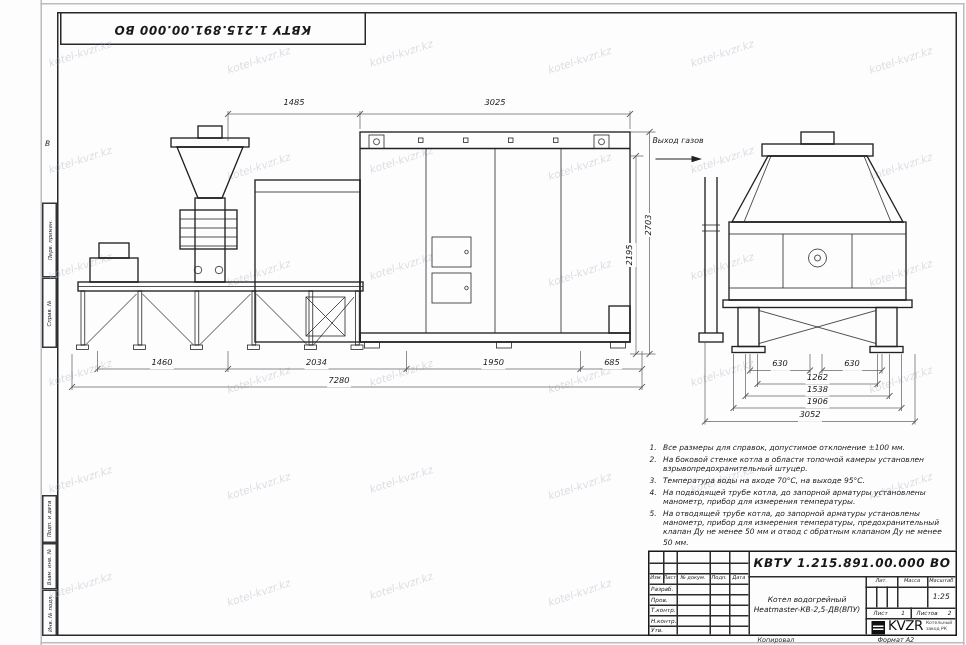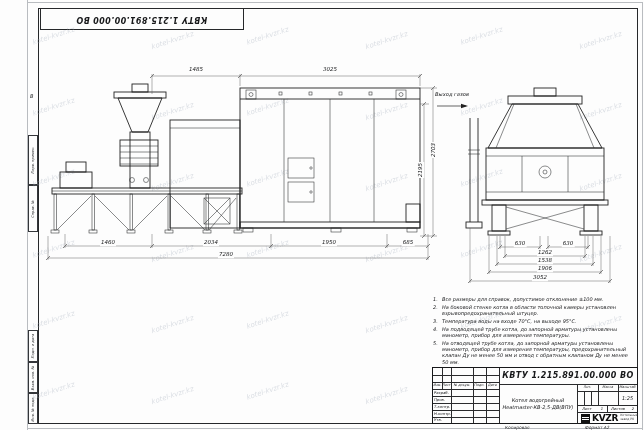--- a/index.html
+++ b/index.html
@@ -42,21 +42,21 @@
   .tb .vl{width:0.7px;}
   .tb .hl{height:0.7px;}
   .cell{position:absolute;display:flex;align-items:center;justify-content:center;
         white-space:nowrap;color:#17181a;line-height:1;}
   .f34{font-size:3.4px;} .f38{font-size:3.8px;} .f5{font-size:5px;}
   .desig{font-size:8px;font-weight:bold;letter-spacing:.4px;}
   .brandbox{position:absolute;display:flex;align-items:center;gap:2px;}
   .brand-mark{width:9px;height:9px;background:#111;position:relative;flex:none;}
   .brand-mark:before{content:"";position:absolute;left:1px;right:1px;top:3px;height:1px;background:#fdfdfd;}
   .brand-mark:after{content:"";position:absolute;left:1px;right:1px;top:5.5px;height:1px;background:#fdfdfd;}
-  .brand-name{font-size:9px;font-weight:bold;font-style:normal;letter-spacing:-0.3px;color:#0c0c0c;}
+  .brand-name{font-size:9px;font-weight:normal;font-style:normal;letter-spacing:-0.3px;color:#0c0c0c;}
   .brand-sub{display:flex;flex-direction:column;font-size:3px;font-style:normal;color:#3a3b3d;line-height:1.2;}
   
   .mbox{position:absolute;left:28px;width:10px;border:0.8px solid #34363a;box-sizing:border-box;
         display:flex;align-items:center;justify-content:center;background:#fdfdfd;}
   .mbox span{transform:rotate(-90deg);font-size:3.6px;font-style:italic;white-space:nowrap;color:#26282a;}
   .zone{position:absolute;font-size:5px;font-style:italic;color:#26282a;}
   .foot{position:absolute;top:425px;font-size:4.3px;font-style:italic;color:#26282a;white-space:nowrap;}
   svg{position:absolute;left:0;top:0;z-index:2;}
 </style>
 </head>

